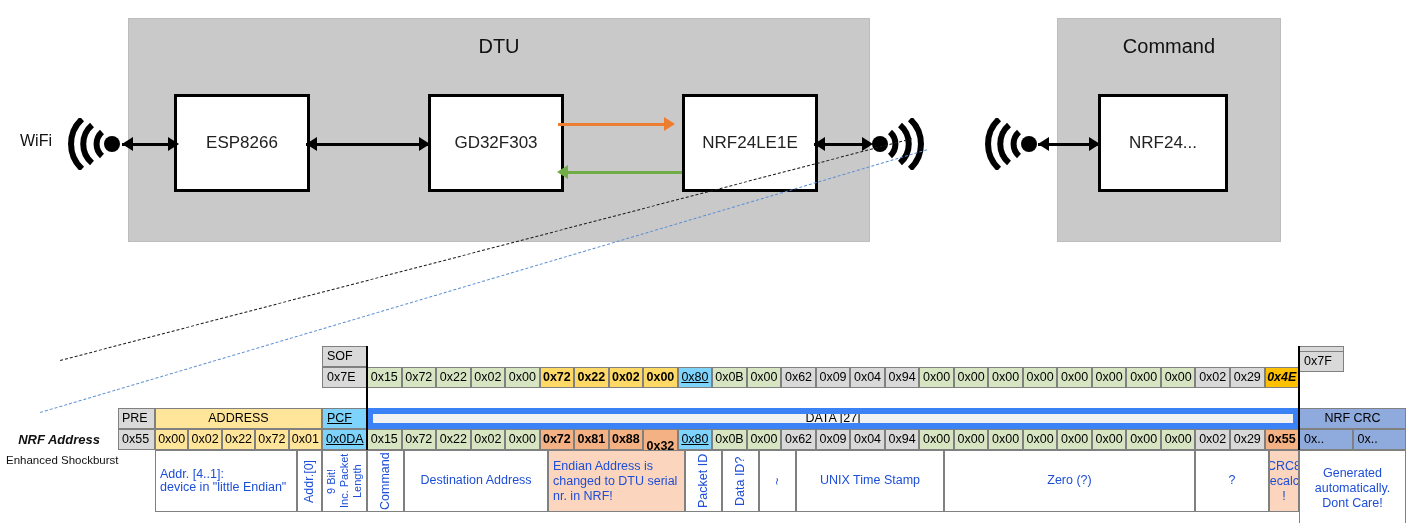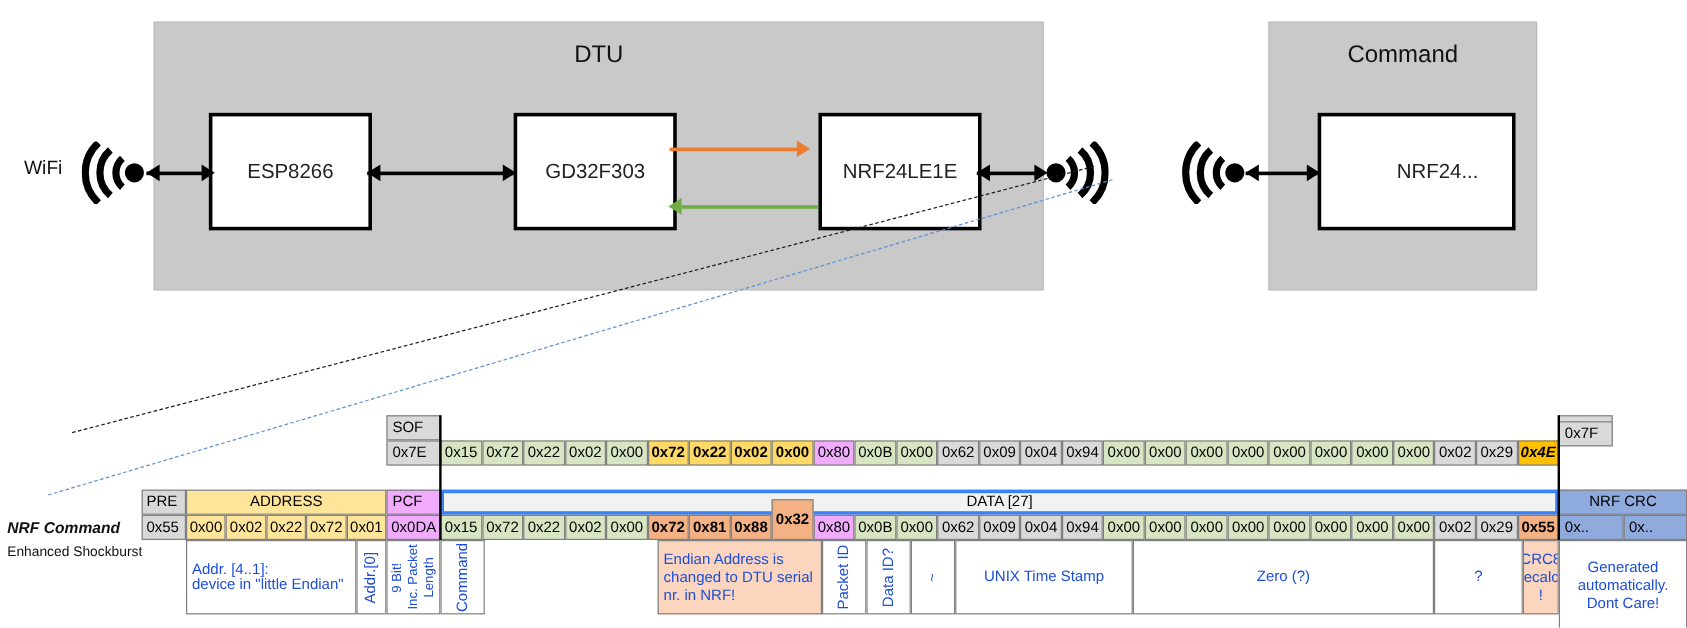--- a/index.html
+++ b/index.html
@@ -25,25 +25,25 @@
   .dash-black{border-top:1.6px dashed #1a1a1a;}
   .dash-blue{border-top:1.6px dashed #5B8FD4;}
 
   
   #packets{position:absolute;left:0;top:340px;width:1406px;height:183px;}
   .cell{position:absolute;box-sizing:border-box;border:1px solid #808080;font-size:12.5px;line-height:1;display:flex;align-items:center;justify-content:center;overflow:hidden;white-space:nowrap;}
   .grey{background:#d9d9d9;}
   .green{background:#d7e5c3;}
   .yellow{background:#ffd966;}
   .orange-hl{background:#ffc000;}
-  .bluelite{background:#f0abfc;}
+  .bluelite{background:#7dd3fc;text-decoration:underline;}
   .blue{background:#8faadc;}
   .addr{background:#ffe599;}
   .salmon{background:#f4b183;}
-  .plain{background:#f2f2f2;border:3px solid #3b82f6;}
+  .plain{background:#f2f2f2;border:6px solid #3b82f6;}
   .b{font-weight:bold;}
   .rowlabel{position:absolute;font-style:italic;font-weight:bold;font-size:13px;color:#111;text-align:right;}
   .sublabel{position:absolute;font-size:11.5px;color:#111;}
   .desc{position:absolute;box-sizing:border-box;border:1px solid #808080;background:#fff;font-size:12.5px;line-height:13.5px;color:#1d4ed8;display:flex;align-items:center;justify-content:center;text-align:center;padding:1px 2px;overflow:hidden;}
   .desc.left{justify-content:flex-start;text-align:left;padding-left:4px;}
   .desc.vert{writing-mode:vertical-rl;transform:rotate(180deg);justify-content:center;align-items:center;text-align:center;}
   .desc.salmonbg{background:#fbd5bd;}
   .sep{position:absolute;background:#000;}
 </style>
 </head>
@@ -60,21 +60,21 @@
   <div class="chip" style="left:428px;top:94px;width:130px;height:92px;">
     <span>GD32F303</span>
   </div>
   <div class="chip" style="left:682px;top:94px;width:130px;height:92px;">
     <span>NRF24LE1E</span>
   </div>
 
   <div class="enclosure" style="left:1057px;top:18px;width:222px;height:222px;">
     <div class="enclosure-title">Command</div>
   </div>
-  <div class="chip" style="left:1098px;top:94px;width:124px;height:92px;padding-left:35px;">
+  <div class="chip" style="left:1098px;top:94px;width:124px;height:92px;">
     <span>NRF24...</span>
   </div>
 
   <div class="wifi-label" style="left:20px;top:132px;">WiFi</div>
   <svg class="antenna" style="left:68px;top:118px;" width="58" height="52" viewBox="0 0 58 52">
     <circle cx="44" cy="26" r="8" fill="#000"></circle>
     <path d="M34 14 A16 16 0 0 0 34 38" stroke="#000" stroke-width="6" fill="none"></path>
     <path d="M24 7 A25 25 0 0 0 24 45" stroke="#000" stroke-width="6" fill="none"></path>
     <path d="M14 1 A34 34 0 0 0 14 51" stroke="#000" stroke-width="6" fill="none"></path>
   </svg>
@@ -148,21 +148,21 @@
       <div class="cell green" style="left: 1057.4px; top: 27px; width: 34.52px; height: 21px;">0x00</div>
       <div class="cell green" style="left: 1091.92px; top: 27px; width: 34.52px; height: 21px;">0x00</div>
       <div class="cell green" style="left: 1126.44px; top: 27px; width: 34.52px; height: 21px;">0x00</div>
       <div class="cell green" style="left: 1160.96px; top: 27px; width: 34.52px; height: 21px;">0x00</div>
       <div class="cell grey" style="left: 1195.48px; top: 27px; width: 34.52px; height: 21px;">0x02</div>
       <div class="cell grey" style="left: 1230px; top: 27px; width: 34.52px; height: 21px;">0x29</div>
       <div class="cell orange-hl b" style="left: 1264.52px; top: 27px; width: 34.52px; height: 21px; font-style: italic;">0x4E</div>
     </div>
   <div class="cell grey" style="left:1299px;top:11px;width:45px;height:21px;justify-content:flex-start;padding-left:4px;">0x7F</div>
 
-  <div class="rowlabel" style="left:0px;top:92px;width:100px;">NRF Command</div>
+  <div class="rowlabel" style="left:0px;top:92px;width:100px;">NRF Address</div>
   <div class="sublabel" style="left:6px;top:114px;width:120px;">Enhanced Shockburst</div>
 
   <div class="cell grey" style="left:118px;top:68px;width:37px;height:21px;justify-content:flex-start;padding-left:3px;">PRE</div>
   <div class="cell addr" style="left:155px;top:68px;width:167px;height:21px;">ADDRESS</div>
   <div class="cell bluelite" style="left:322px;top:68px;width:45px;height:21px;justify-content:flex-start;padding-left:4px;">PCF</div>
   <div class="cell plain" style="left:367px;top:68px;width:932px;height:21px;">DATA [27]</div>
   <div class="cell blue" style="left:1299px;top:68px;width:107px;height:21px;">NRF CRC</div>
 
   <div class="cell grey" style="left:118px;top:89px;width:37px;height:21px;justify-content:flex-start;padding-left:3px;">0x55</div>
   <div id="nrf-address-bytes">
@@ -175,21 +175,21 @@
   <div class="cell bluelite" style="left:322px;top:89px;width:45px;height:21px;justify-content:flex-start;padding-left:3px;">0x0DA</div>
   <div id="nrf-bytes">
       <div class="cell green" style="left: 367px; top: 89px; width: 34.52px; height: 21px;">0x15</div>
       <div class="cell green" style="left: 401.52px; top: 89px; width: 34.52px; height: 21px;">0x72</div>
       <div class="cell green" style="left: 436.04px; top: 89px; width: 34.52px; height: 21px;">0x22</div>
       <div class="cell green" style="left: 470.56px; top: 89px; width: 34.52px; height: 21px;">0x02</div>
       <div class="cell green" style="left: 505.08px; top: 89px; width: 34.52px; height: 21px;">0x00</div>
       <div class="cell salmon b" style="left: 539.6px; top: 89px; width: 34.52px; height: 21px;">0x72</div>
       <div class="cell salmon b" style="left: 574.12px; top: 89px; width: 34.52px; height: 21px;">0x81</div>
       <div class="cell salmon b" style="left: 608.64px; top: 89px; width: 34.52px; height: 21px;">0x88</div>
-      <div class="cell salmon b" style="left: 643.16px; top: 76px; width: 34.52px; height: 34px;">0x32</div>
+      <div class="cell salmon b" style="left: 643.16px; top: 89px; width: 34.52px; height: 34px;">0x32</div>
       <div class="cell bluelite" style="left: 677.68px; top: 89px; width: 34.52px; height: 21px;">0x80</div>
       <div class="cell green" style="left: 712.2px; top: 89px; width: 34.52px; height: 21px;">0x0B</div>
       <div class="cell green" style="left: 746.72px; top: 89px; width: 34.52px; height: 21px;">0x00</div>
       <div class="cell grey" style="left: 781.24px; top: 89px; width: 34.52px; height: 21px;">0x62</div>
       <div class="cell grey" style="left: 815.76px; top: 89px; width: 34.52px; height: 21px;">0x09</div>
       <div class="cell grey" style="left: 850.28px; top: 89px; width: 34.52px; height: 21px;">0x04</div>
       <div class="cell grey" style="left: 884.8px; top: 89px; width: 34.52px; height: 21px;">0x94</div>
       <div class="cell green" style="left: 919.32px; top: 89px; width: 34.52px; height: 21px;">0x00</div>
       <div class="cell green" style="left: 953.84px; top: 89px; width: 34.52px; height: 21px;">0x00</div>
       <div class="cell green" style="left: 988.36px; top: 89px; width: 34.52px; height: 21px;">0x00</div>
@@ -212,20 +212,21 @@
       <div>Addr. [4..1]:</div>
       <div>device in "little Endian"</div>
     </div>
   </div>
   <div class="desc vert" style="left:297px;top:110px;width:25px;height:62px;">Addr.[0]</div>
   <div class="desc" style="left:322px;top:110px;width:45px;height:62px;">
     <span class="desc vert" style="position:static;border:none;width:14px;height:58px;font-size:11px;">9 Bit!</span>
     <span class="desc vert" style="position:static;border:none;width:26px;height:58px;font-size:11px;">Inc. Packet Length</span>
   </div>
   <div class="desc vert" style="left:367px;top:110px;width:37px;height:62px;">Command</div>
+  <div class="desc" style="left:404px;top:110px;width:144px;height:62px;">Destination Address</div>
   <div class="desc salmonbg left" style="left:548px;top:110px;width:137px;height:62px;">
     <span style="line-height:15px;">Endian Address is changed to DTU serial nr. in NRF!</span>
   </div>
   <div class="desc vert" style="left:685px;top:110px;width:37px;height:62px;">Packet ID</div>
   <div class="desc vert" style="left:722px;top:110px;width:37px;height:62px;">Data ID?</div>
   <div class="desc vert" style="left:759px;top:110px;width:37px;height:62px;">~</div>
   <div class="desc" style="left:944px;top:110px;width:251px;height:62px;">Zero (?)</div>
   <div class="desc" style="left:796px;top:110px;width:148px;height:62px;">UNIX Time Stamp</div>
   <div class="desc" style="left:1195px;top:110px;width:74px;height:62px;">?</div>
   <div class="desc salmonbg" style="left:1269px;top:110px;width:30px;height:62px;line-height:15px;">CRC8 recalc. !</div>

